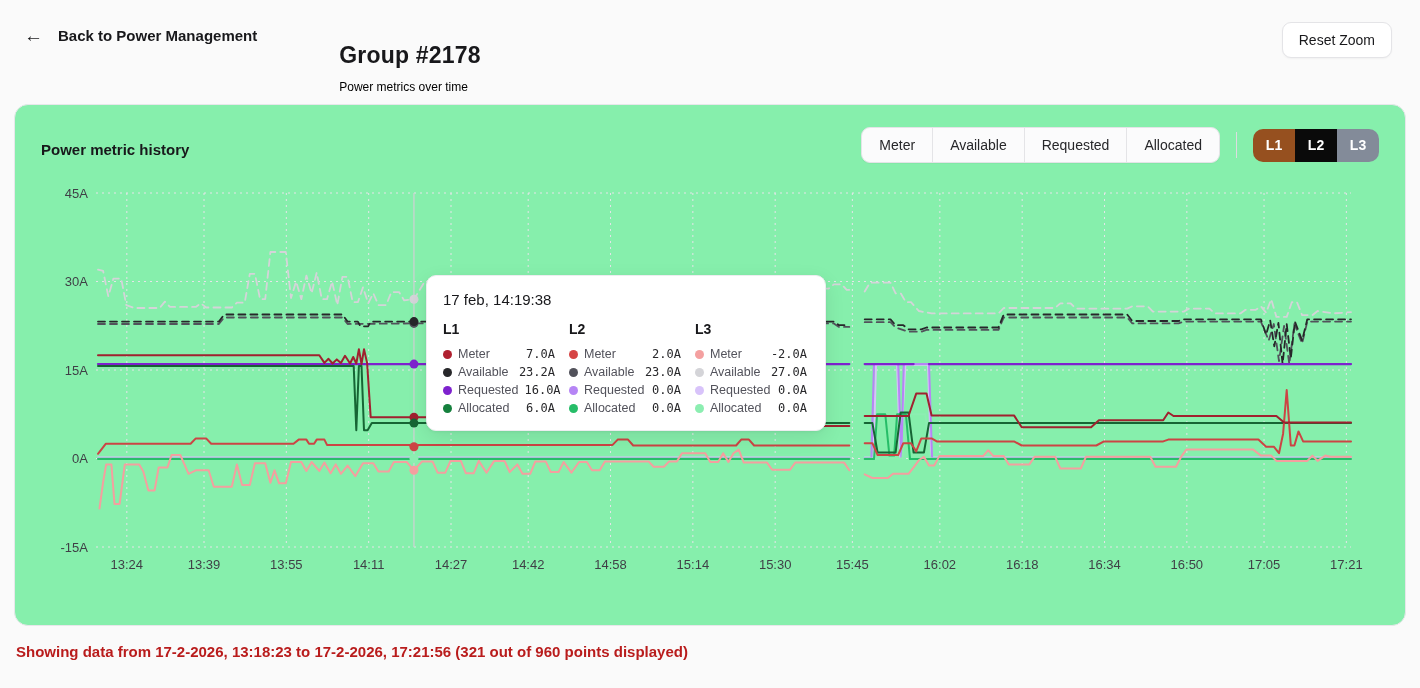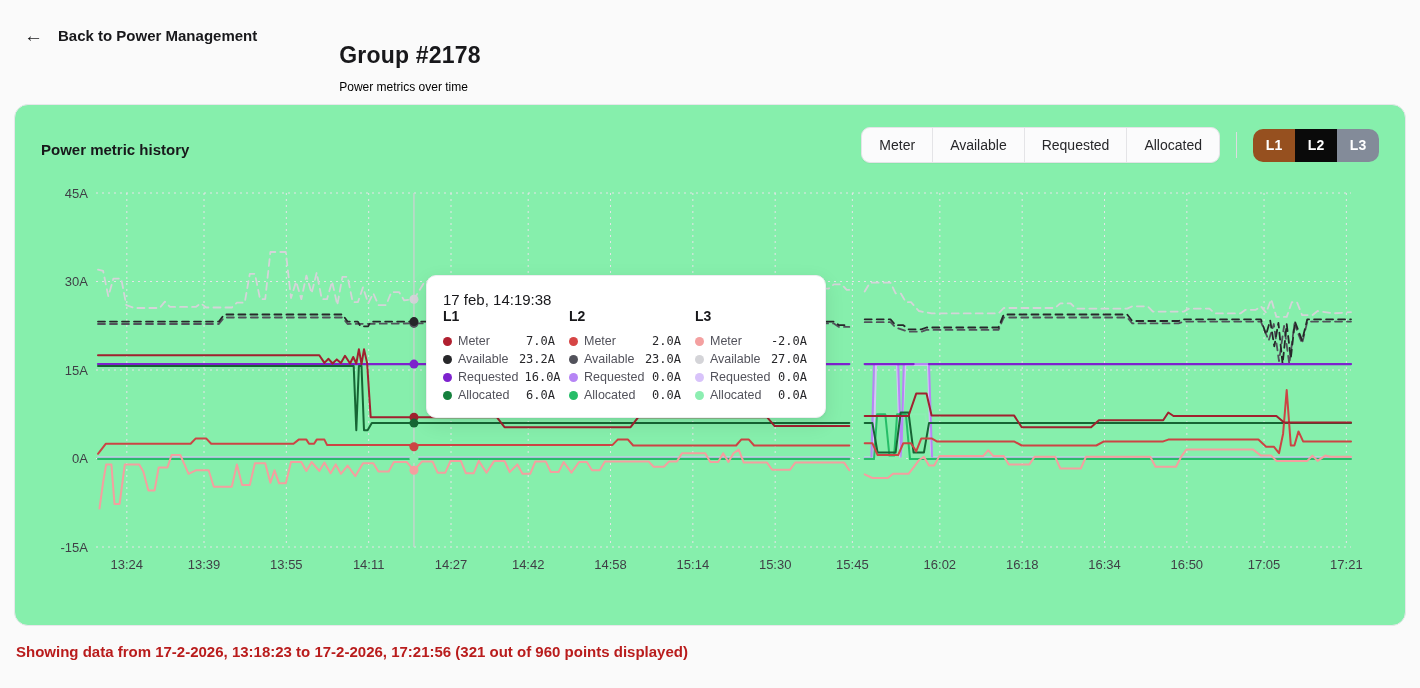--- a/index.html
+++ b/index.html
@@ -52,21 +52,21 @@
   
   .chart-wrap { position:relative; margin-top:22px; height:400px; }
   .chart-wrap svg { display:block; }
   
   .tooltip {
     position:absolute; left:385px; top:90px; width:400px;
     background:#fff; border:1px solid #ededf0; border-radius:10px;
     box-shadow:0 6px 20px rgba(0,0,0,.09), 0 1px 3px rgba(0,0,0,.05);
     padding:15px 18px 13px 16px; z-index:5;
   }
-  .tooltip-title { font-size:15px; color:#18181b; }
+  .tooltip-title { font-size:15px; color:#18181b; margin-bottom:13px; }
   .tt-cols { display:flex; gap:14px; }
   .tt-col { flex:1; min-width:0; }
   .tt-phase { font-size:14px; font-weight:700; margin-bottom:8px; }
   .tt-row { display:flex; align-items:center; gap:6px; height:18px; font-size:12.5px; }
   .tt-dot { width:9px; height:9px; border-radius:50%; flex:none; }
   .tt-lbl { color:#52525b; flex:1; }
   .tt-val { font-family:"DejaVu Sans Mono", monospace; font-size:12px; color:#27272a; }
   
   .status { padding:17px 16px; font-size:15px; color:#b91c1c;font-weight:bold; }
 </style>
@@ -75,20 +75,21 @@
 
 <div class="topbar">
   <div class="back">
     <span class="arrow">←</span>
     <span class="lbl">Back to Power Management</span>
   </div>
   <div class="titleblock">
     <h1>Group #2178</h1>
     <div class="sub">Power metrics over time</div>
   </div>
+  <button class="reset-btn">Reset Zoom</button>
 </div>
 
 <div class="card">
   <div class="card-head">
     <div class="card-title">Power metric history</div>
     <div class="controls">
       <div class="seg-group">
           <button class="seg-btn">Meter</button>
           <button class="seg-btn">Available</button>
           <button class="seg-btn">Requested</button>

